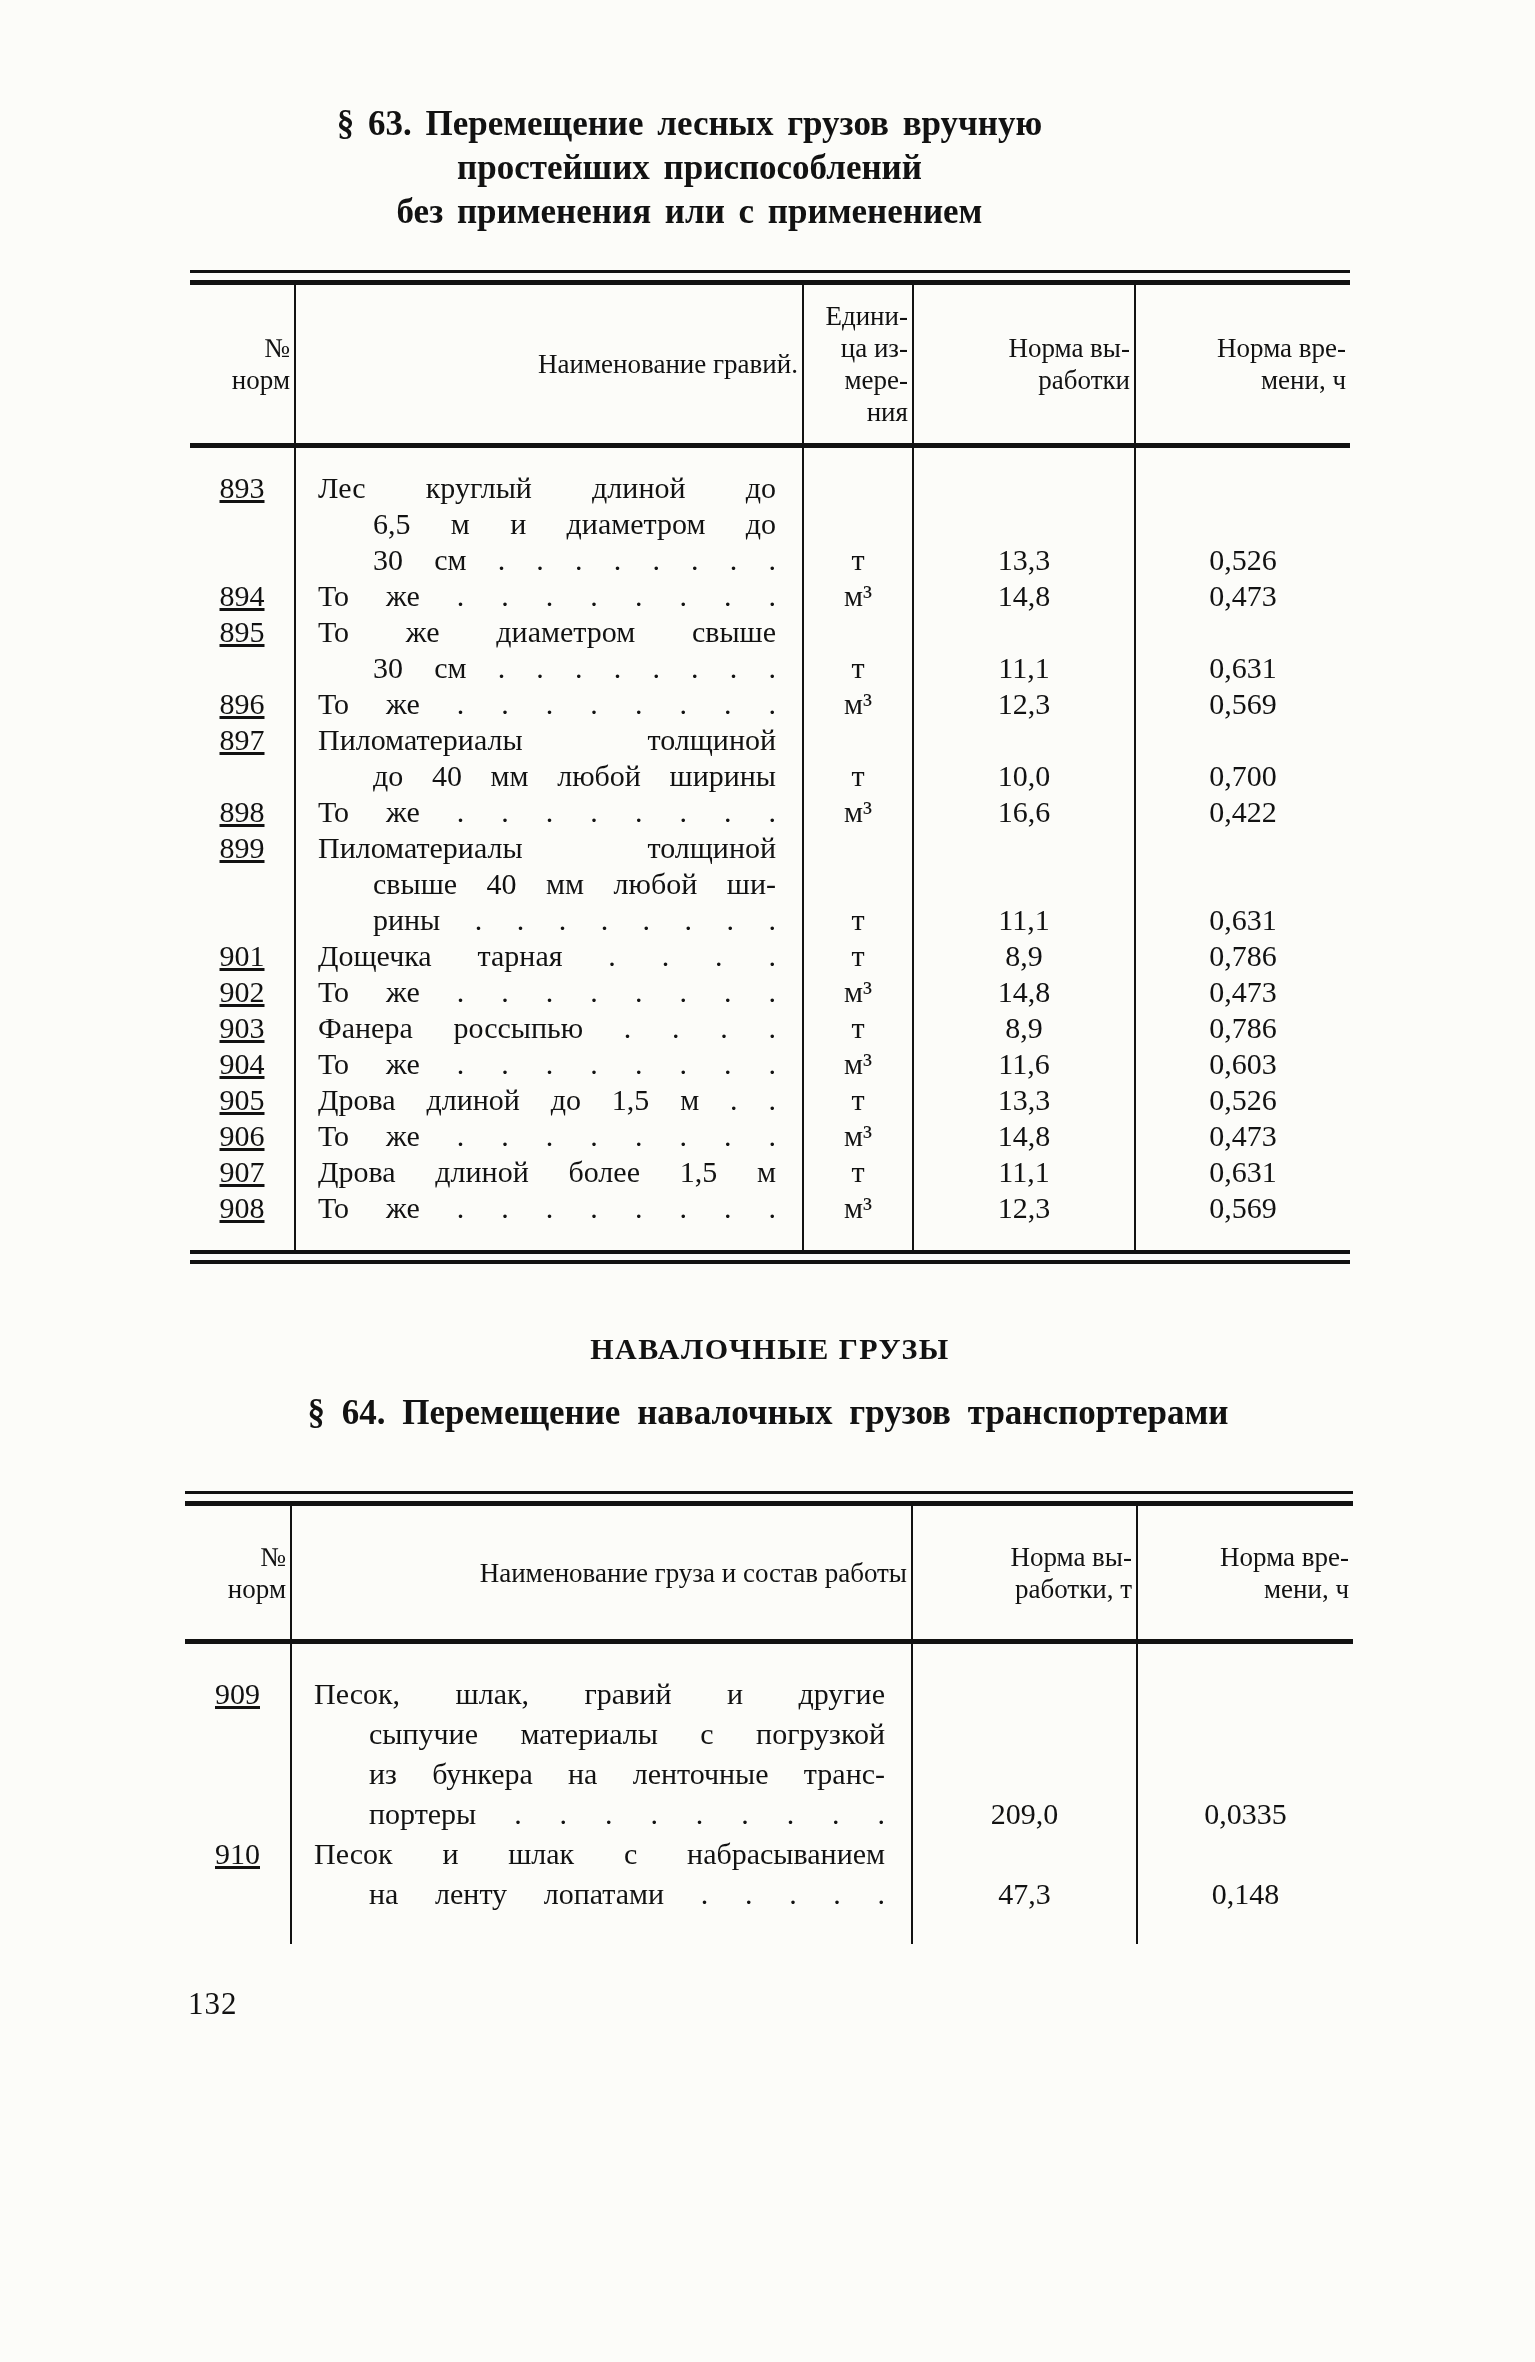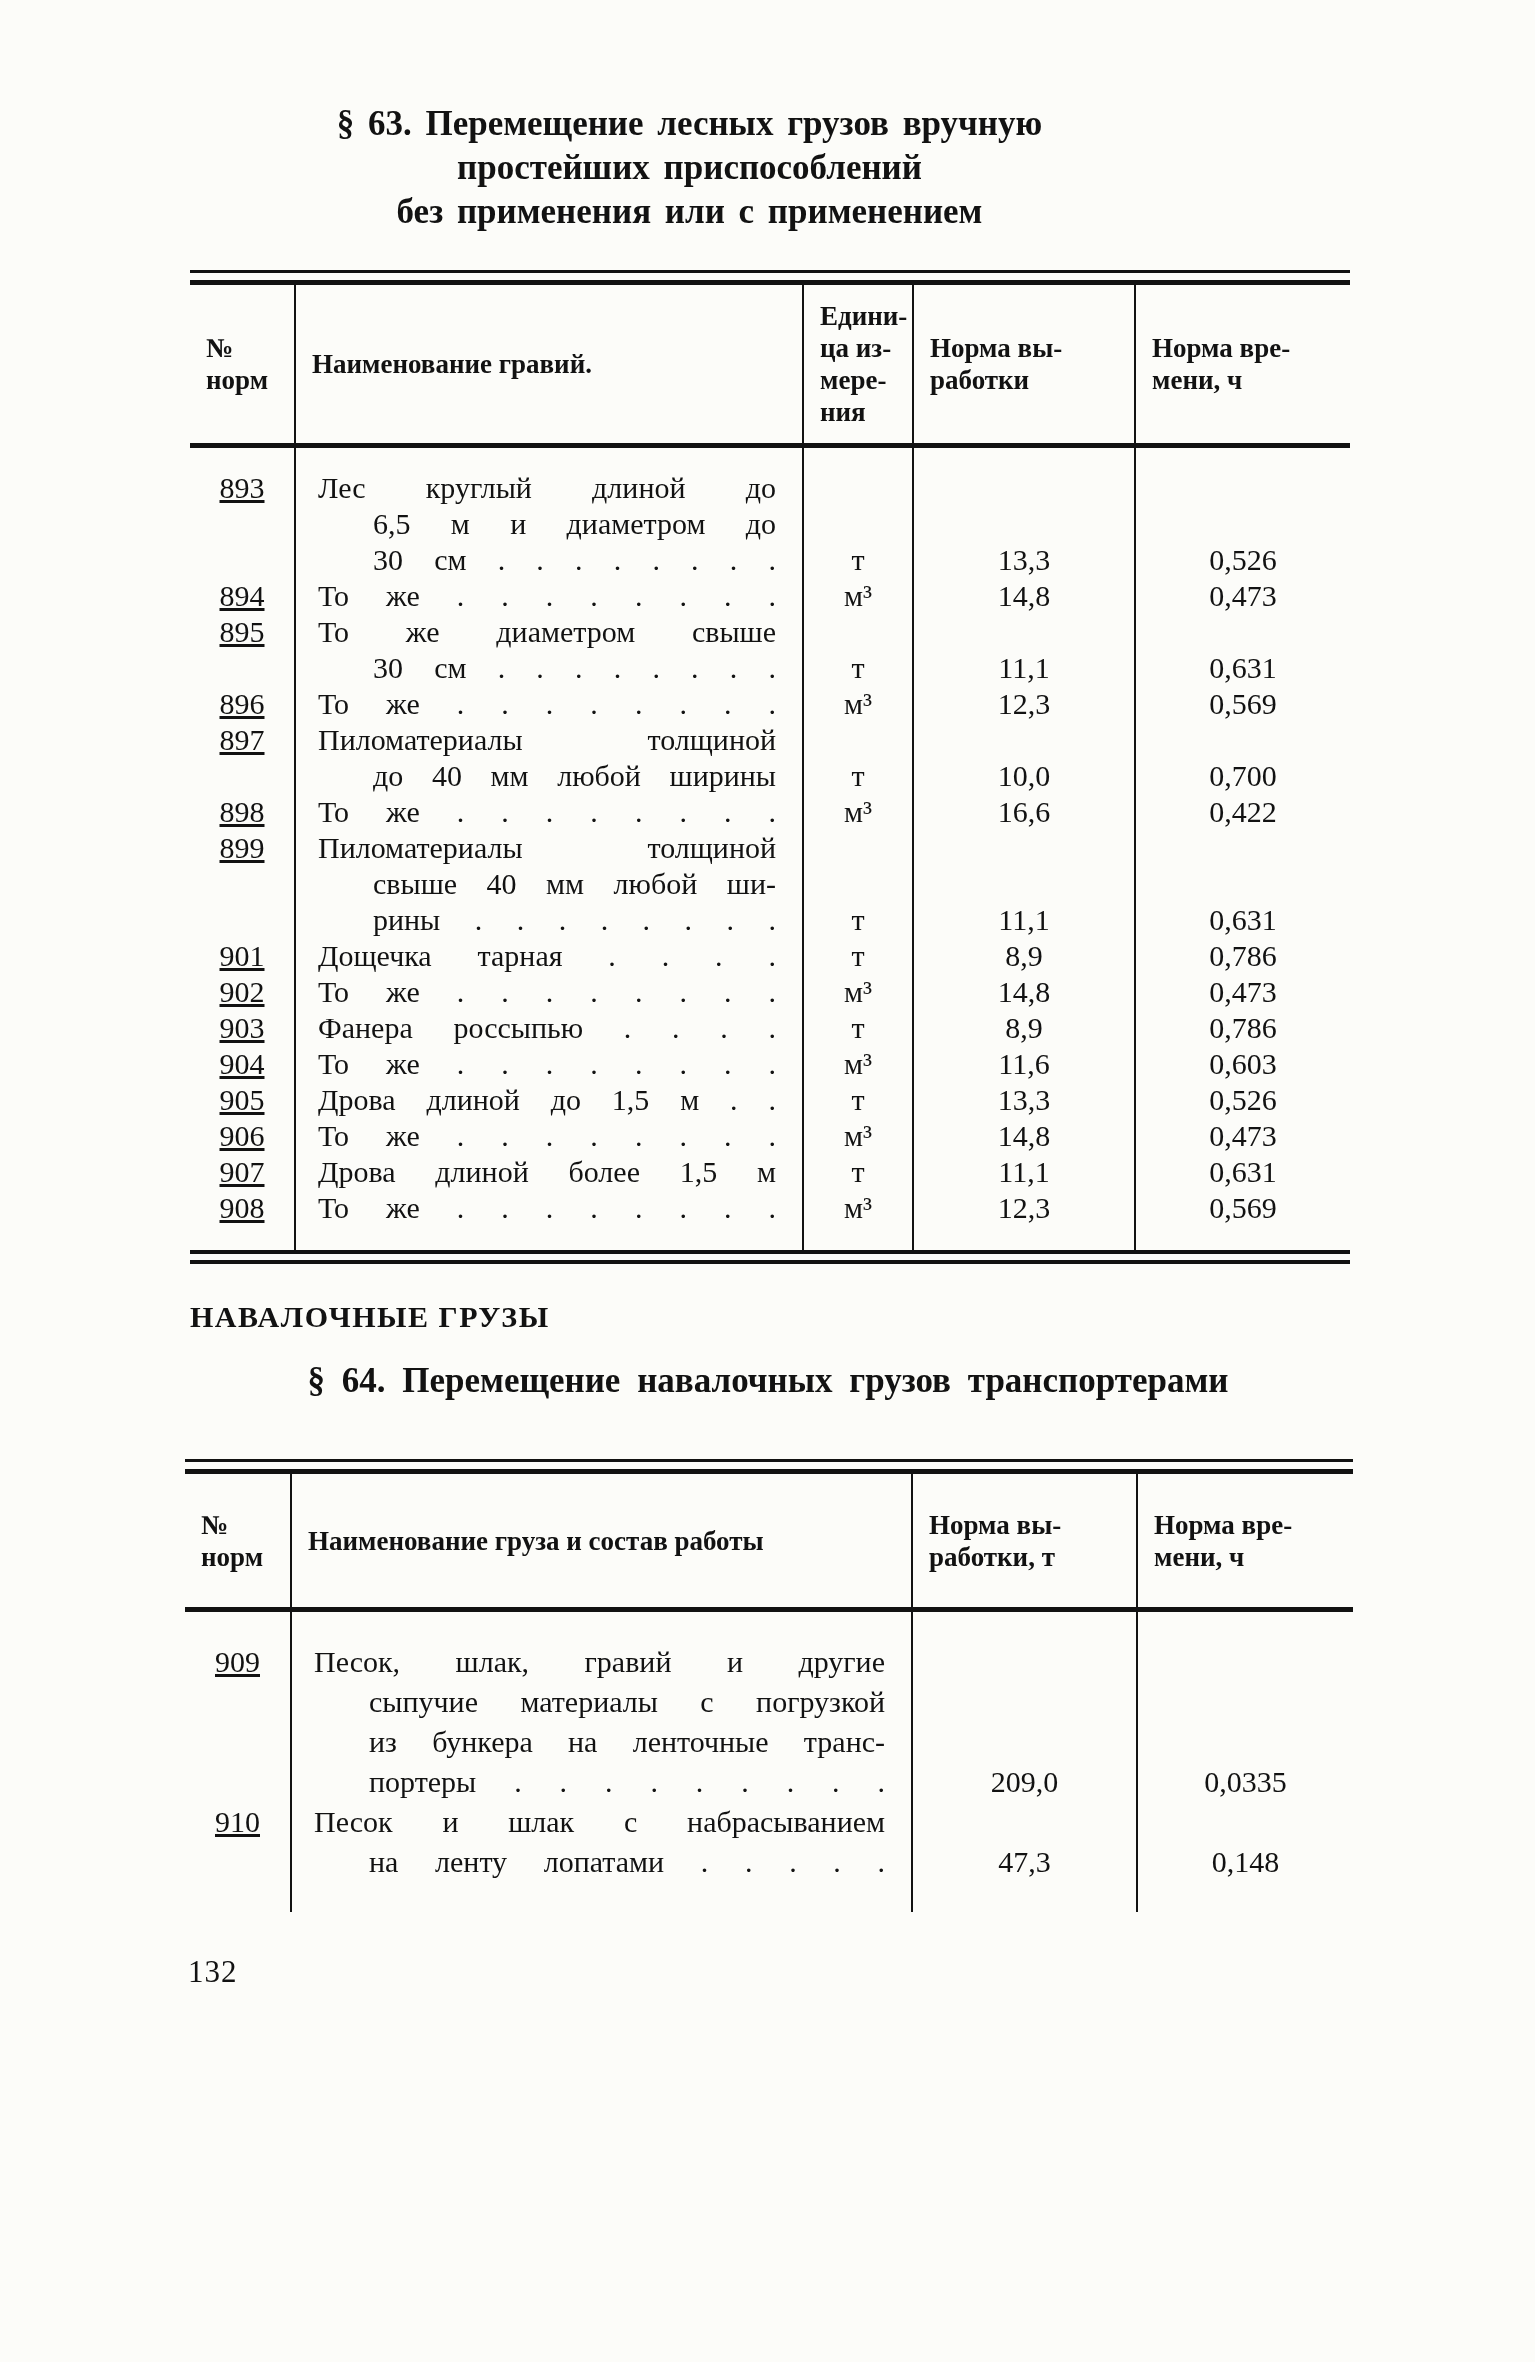--- a/index.html
+++ b/index.html
@@ -11,38 +11,38 @@
   }
   
   .title63{ padding-top:102px; margin-left:142px; width:1095px; text-align:center;
             font-weight:700; font-size:35px; line-height:44px; word-spacing:5px; }
   
   .t1wrap{ margin:36px 0 0 190px; width:1160px; }
   .t2wrap{ margin:58px 0 0 185px; width:1168px; }
   .rule-top{ height:7px; border-top:3px solid var(--ink); border-bottom:5px solid var(--ink); }
   .rule-bot{ height:6px; border-top:4px solid var(--ink); border-bottom:4px solid var(--ink); }
   table{ width:100%; border-collapse:collapse; table-layout:fixed; }
-  th{ font-weight:700; font-size:27px; line-height:32px; white-space:pre-line;
-      text-align:left; vertical-align:middle; padding:0 16px; }
+  th{ font-weight:400; font-size:27px; line-height:32px; white-space:pre-line;
+      text-align:right; vertical-align:middle; padding:0 4px; }
   .t1 thead th{ height:158px; border-bottom:5px solid var(--ink); }
   .t2 thead th{ height:133px; border-bottom:5px solid var(--ink); }
   .bl{ border-left:2px solid var(--ink); }
   tbody td{ padding:0; vertical-align:bottom; }
   .t1 tbody td{ font-size:30px; line-height:36px; }
   .t2 tbody td{ font-size:30px; line-height:40px; }
   td.c-num{ vertical-align:top; text-align:center;text-decoration:underline; }
   td.c-name{ padding-left:22px; padding-right:26px; }
   .line{ text-align:justify; text-align-last:justify; }
   .cont{ padding-left:55px; }
   td.c-unit, td.c-out, td.c-time{ text-align:center; }
   .t1 tbody tr.r0 td{ padding-top:22px; }
   .t2 tbody tr.r0 td{ padding-top:30px; }
   tr.sp1 td{ height:24px; } tr.sp2 td{ height:30px; }
   
-  .navheading{ margin:36px 0 0 190px; width:1160px; text-align:left;
+  .navheading{ margin:68px 0 0 190px; width:1160px; text-align:center;
                font-weight:700; font-size:30px; letter-spacing:1.5px; }
   .title64{ margin:27px 0 0 148px; width:1240px; text-align:center;
             font-weight:700; font-size:35px; word-spacing:8px; }
   .pagenum{ margin:42px 12px 0 188px; font-size:31px; letter-spacing:1px; }
 </style>
 </head>
 <body>
 
 <div class="page">
 

